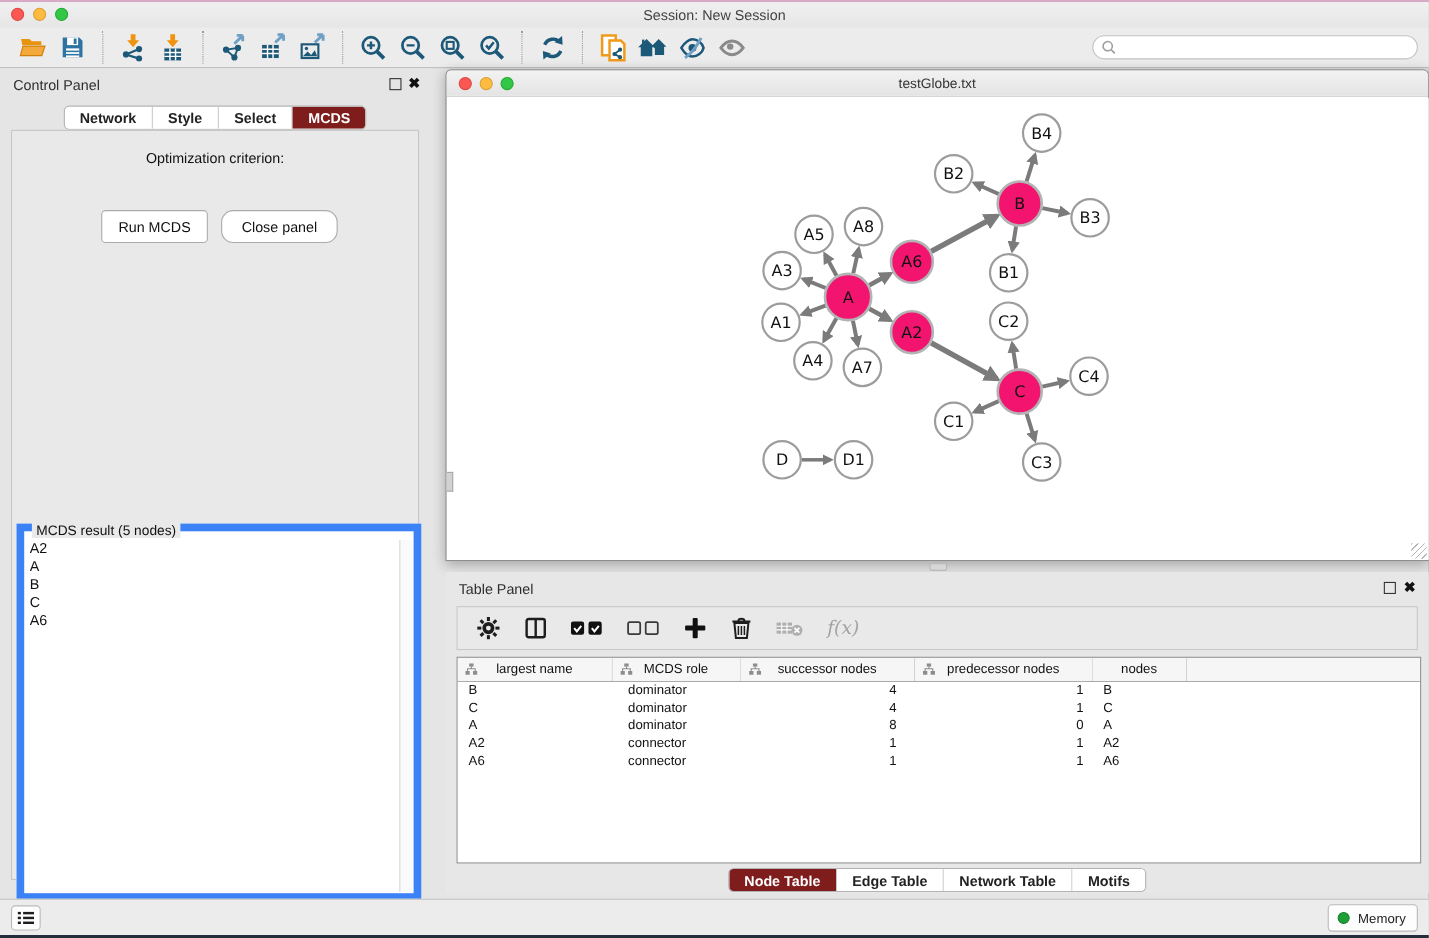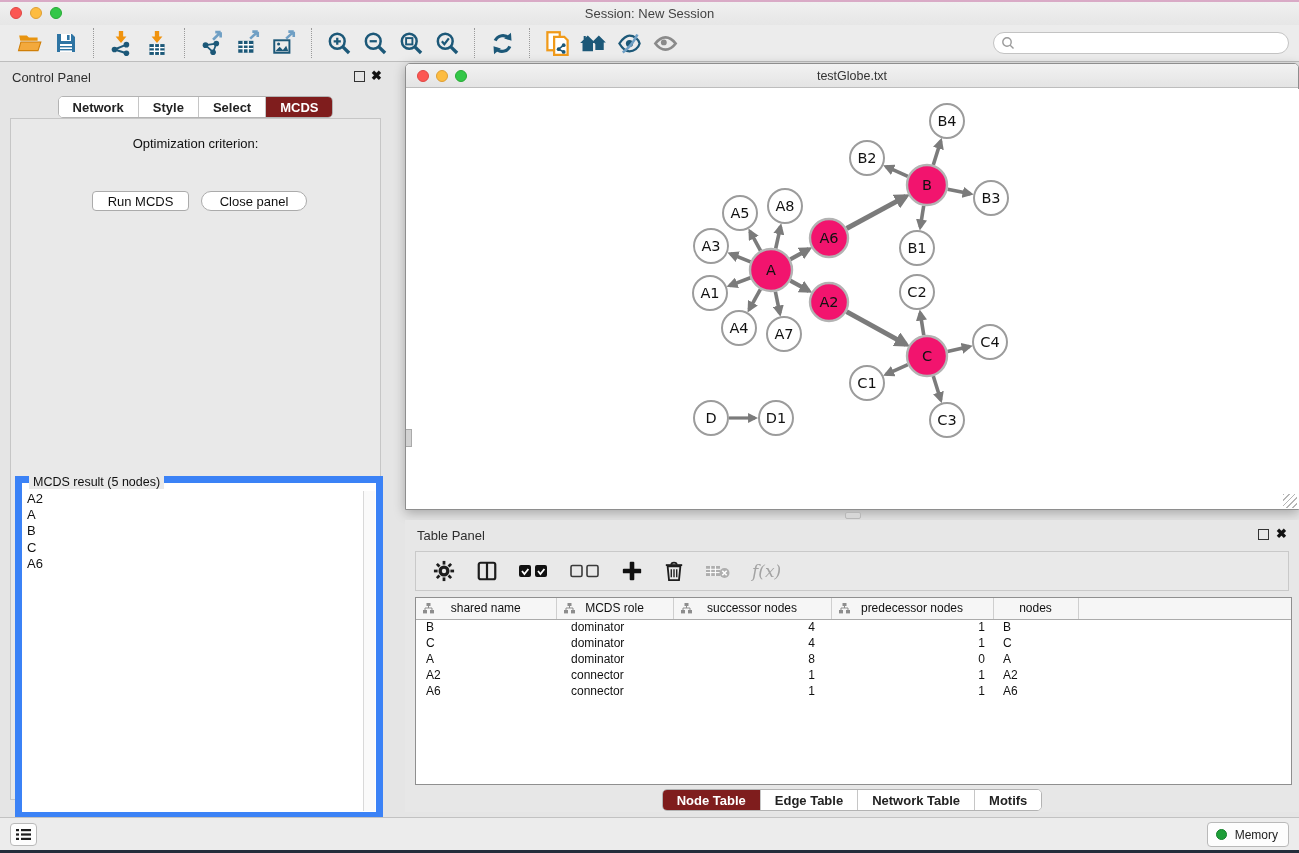--- a/index.html
+++ b/index.html
@@ -64,21 +64,21 @@
   }
   .cp-select .sel-text { flex:1; font-size:13px; padding-left:9px; color:#111; white-space:nowrap; overflow:hidden; }
   .sel-stepper {
     width:19px; height:22px; margin-right:0; border-radius:0 3px 3px 0;
     background:linear-gradient(#55a7fd,#2a7df8); display:flex; flex-direction:column;
     align-items:center; justify-content:center; gap:3px;
   }
   .chev-up { width:0; height:0; border-left:4px solid transparent; border-right:4px solid transparent; border-bottom:5px solid #fff; }
   .chev-dn { width:0; height:0; border-left:4px solid transparent; border-right:4px solid transparent; border-top:5px solid #fff; }
   .cp-btn {
-    position:absolute; top:72px; height:20px; background:#fff; border:1px solid #ababab;
+    position:absolute; top:72px; height:30px; background:#fff; border:1px solid #ababab;
     border-radius:4px; font-size:13px; color:#111; font-family:"Liberation Sans",sans-serif;
   }
   .btn-run { left:81px; width:97px; } .btn-closep { left:190px; width:106px;border-radius:11px; }
   .result-box {
     position:absolute; left:4px; top:357px; width:368px; height:343px;
     border:7px solid #3b82f6; background:#fff;
   }
   .result-legend {
     position:absolute; top:-8px; left:7px; background:#e9e9e9; padding:0 4px;
     font-size:12.5px; color:#111;
@@ -552,21 +552,21 @@
         </colgroup>
         <thead>
           <tr>
             <th>
               <span class="th-icon"><svg width="11" height="11" viewBox="0 0 11 11">
                     <rect x="3.5" y="0" width="4" height="3" fill="#8d8d8d"></rect>
                     <path d="M5.5,3 v2 M2,7 v-2 h7 v2" stroke="#8d8d8d" fill="none"></path>
                     <rect x="0" y="7" width="4" height="3.4" fill="#8d8d8d"></rect>
                     <rect x="7" y="7" width="4" height="3.4" fill="#8d8d8d"></rect>
                   </svg></span>
-              <span>shared name</span>
+              <span>largest name</span>
             </th>
             <th>
               <span class="th-icon"><svg width="11" height="11" viewBox="0 0 11 11">
                     <rect x="3.5" y="0" width="4" height="3" fill="#8d8d8d"></rect>
                     <path d="M5.5,3 v2 M2,7 v-2 h7 v2" stroke="#8d8d8d" fill="none"></path>
                     <rect x="0" y="7" width="4" height="3.4" fill="#8d8d8d"></rect>
                     <rect x="7" y="7" width="4" height="3.4" fill="#8d8d8d"></rect>
                   </svg></span>
               <span>MCDS role</span>
             </th>

